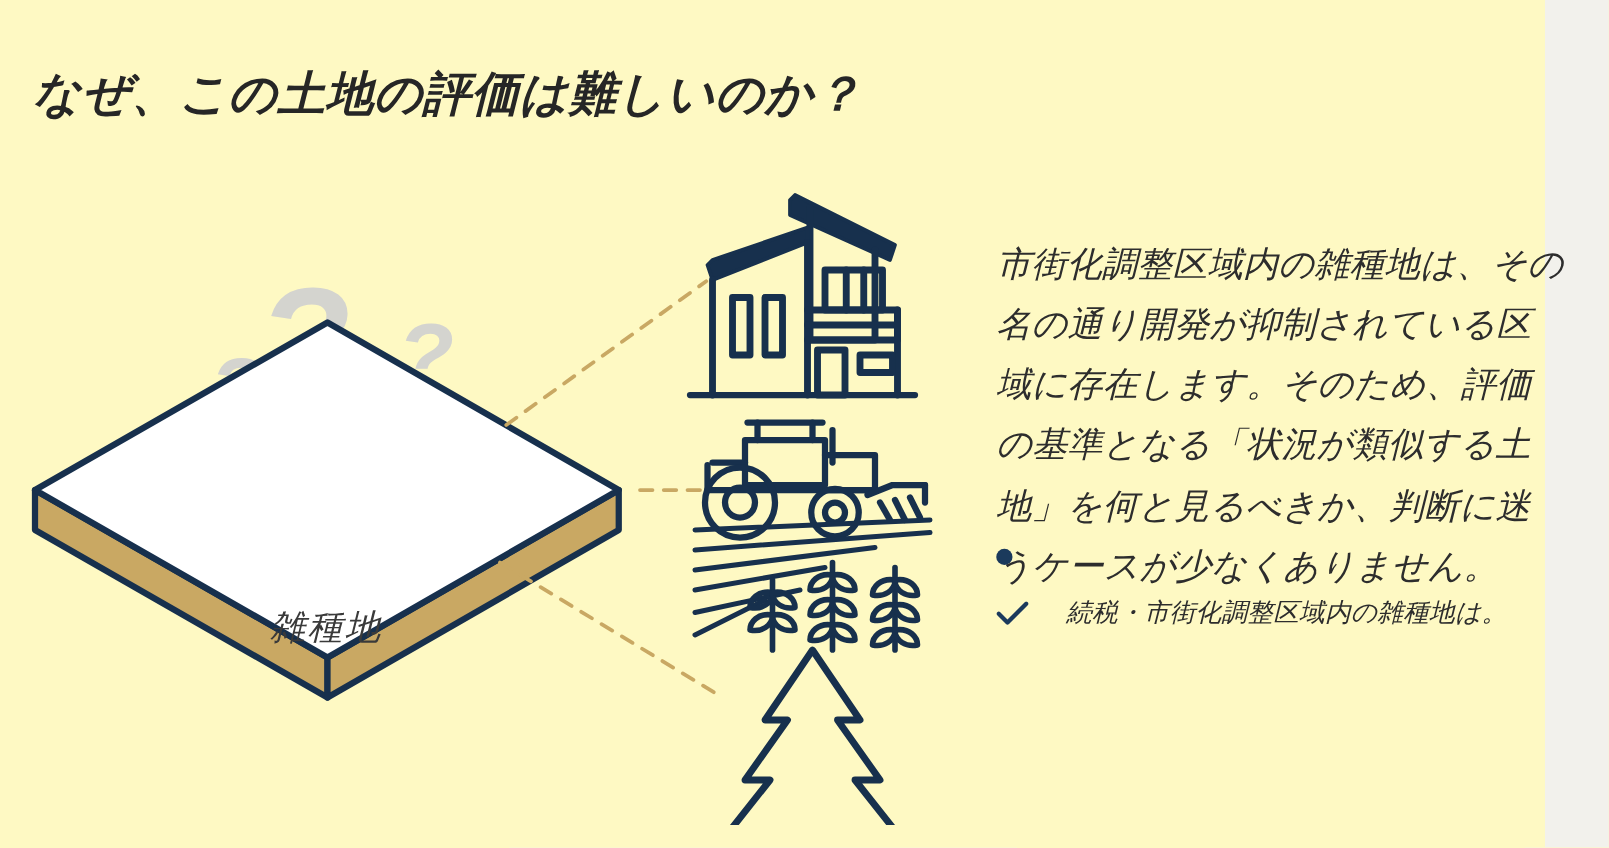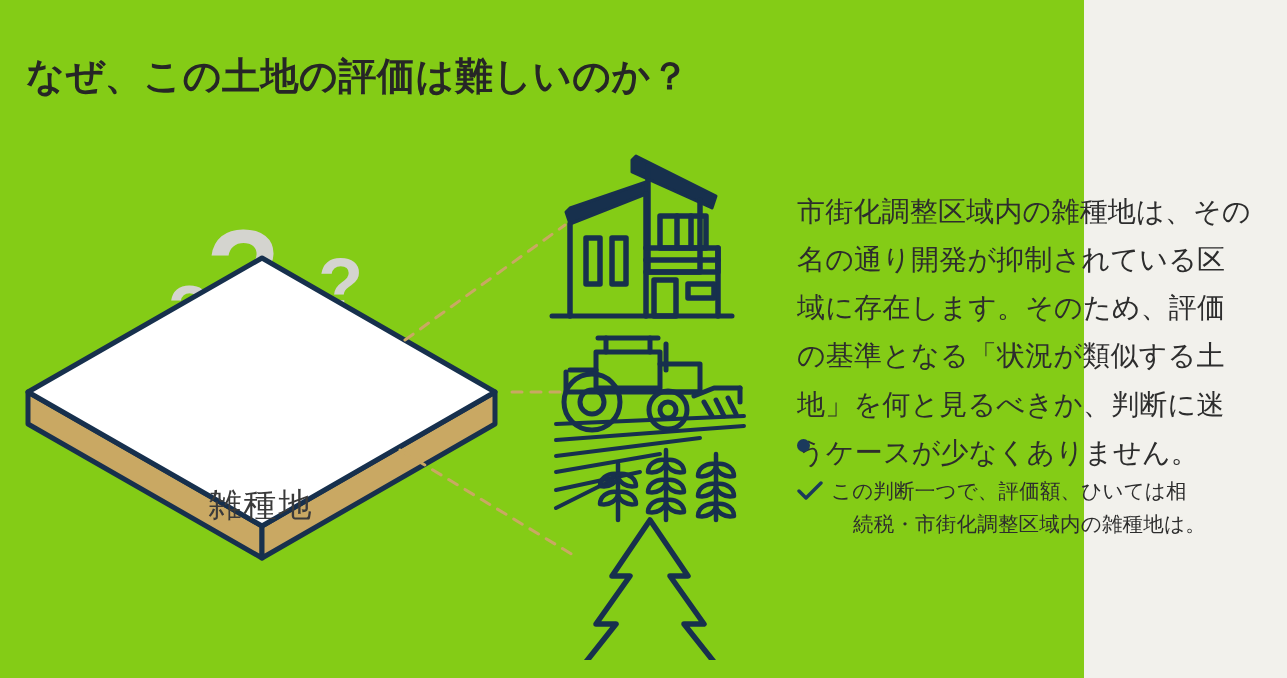--- a/index.html
+++ b/index.html
@@ -12,23 +12,24 @@
     height: 678px;
     background: #f2f1ec;
     font-family: "Liberation Sans", "DejaVu Sans", sans-serif;
     color: #2b2b2b;
     overflow: hidden;
     position: relative;
   }
 
   .slide {
     position: relative;
-    width: 1084px;
+    width: 1236px;
     height: 678px;
-    background: #84cc16;
+    background: #fef9c3;
+    font-style: italic;
   }
 
   
   .title {
     position: absolute;
     left: 26px;
     top: 28px;
     font-size: 38px;
     font-weight: 700;
     letter-spacing: 0.5px;
@@ -49,21 +50,21 @@
     display: block;
   }
 
   .land-label {
     position: absolute;
     left: 186px;
     top: 363px;
     width: 150px;
     text-align: center;
     font-family: "Liberation Serif", "DejaVu Serif", serif;
-    font-size: 33px;
+    font-size: 28px;
     font-weight: 400;
     color: #3a3a3a;
     letter-spacing: 2px;
     pointer-events: none;
   }
 
   
   .right-col {
     position: absolute;
     left: 797px;
@@ -273,20 +274,19 @@
       </span>
     </div>
 
     <div class="bullet-row multiline">
       <span class="marker check">
         <svg width="26" height="20" viewBox="0 0 26 20" xmlns="http://www.w3.org/2000/svg">
           <path d="M2 10 L9 17 L24 2" fill="none" stroke="#1b3a5c" stroke-width="3.4" stroke-linecap="round" stroke-linejoin="round"></path>
         </svg>
       </span>
       <span class="bullet-text">
-        <span class="ln1">この判断一つで、評価額、ひいては相</span>
         <span class="ln2">続税・市街化調整区域内の雑種地は。</span>
       </span>
     </div>
 
   </div>
 
 </div>
 
 </body></html>

